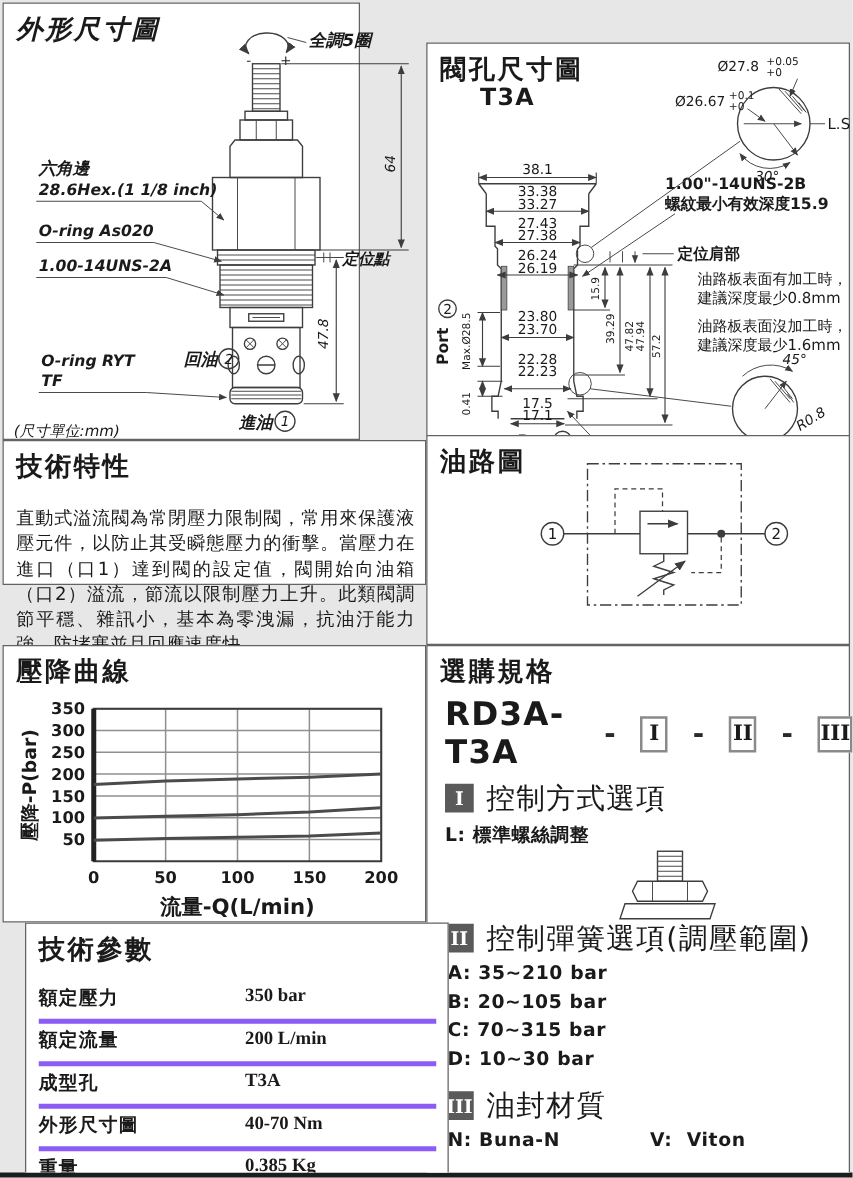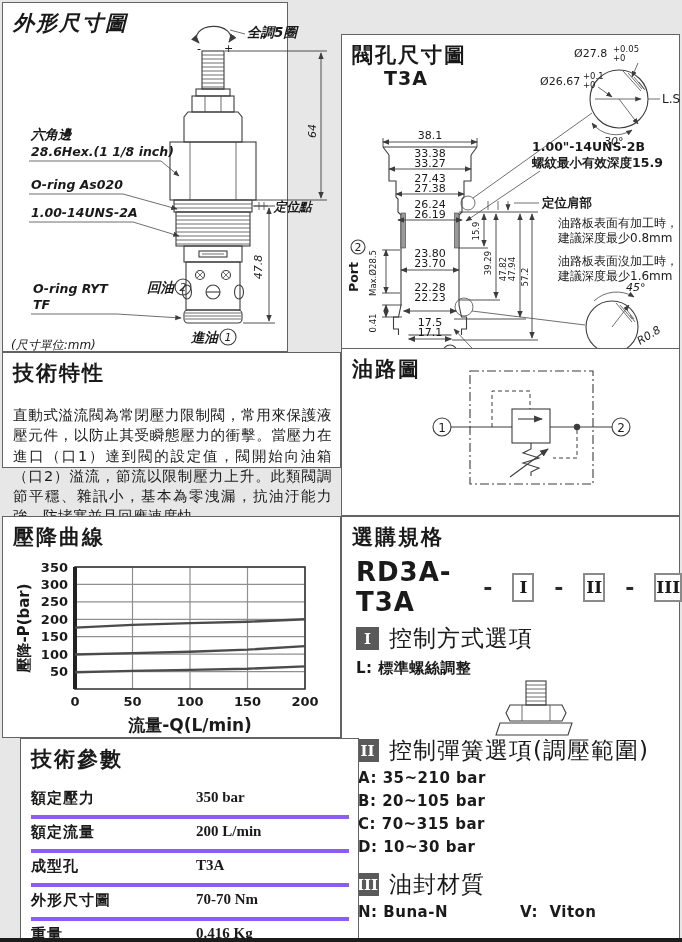--- a/index.html
+++ b/index.html
@@ -377,22 +377,22 @@
     <div class="prow">
       <span class="plabel">額定流量</span>
       <span class="pvalue">200 L/min</span>
     </div>
     <div class="prow">
       <span class="plabel">成型孔</span>
       <span class="pvalue">T3A</span>
     </div>
     <div class="prow">
       <span class="plabel">外形尺寸圖</span>
-      <span class="pvalue">70-70 Nm</span>
+      <span class="pvalue">40-70 Nm</span>
     </div>
     <div class="prow">
       <span class="plabel">重量</span>
-      <span class="pvalue">0.416 Kg</span>
+      <span class="pvalue">0.385 Kg</span>
     </div>
   </div>
 </div>
 
 </div>
 
 </body></html>

